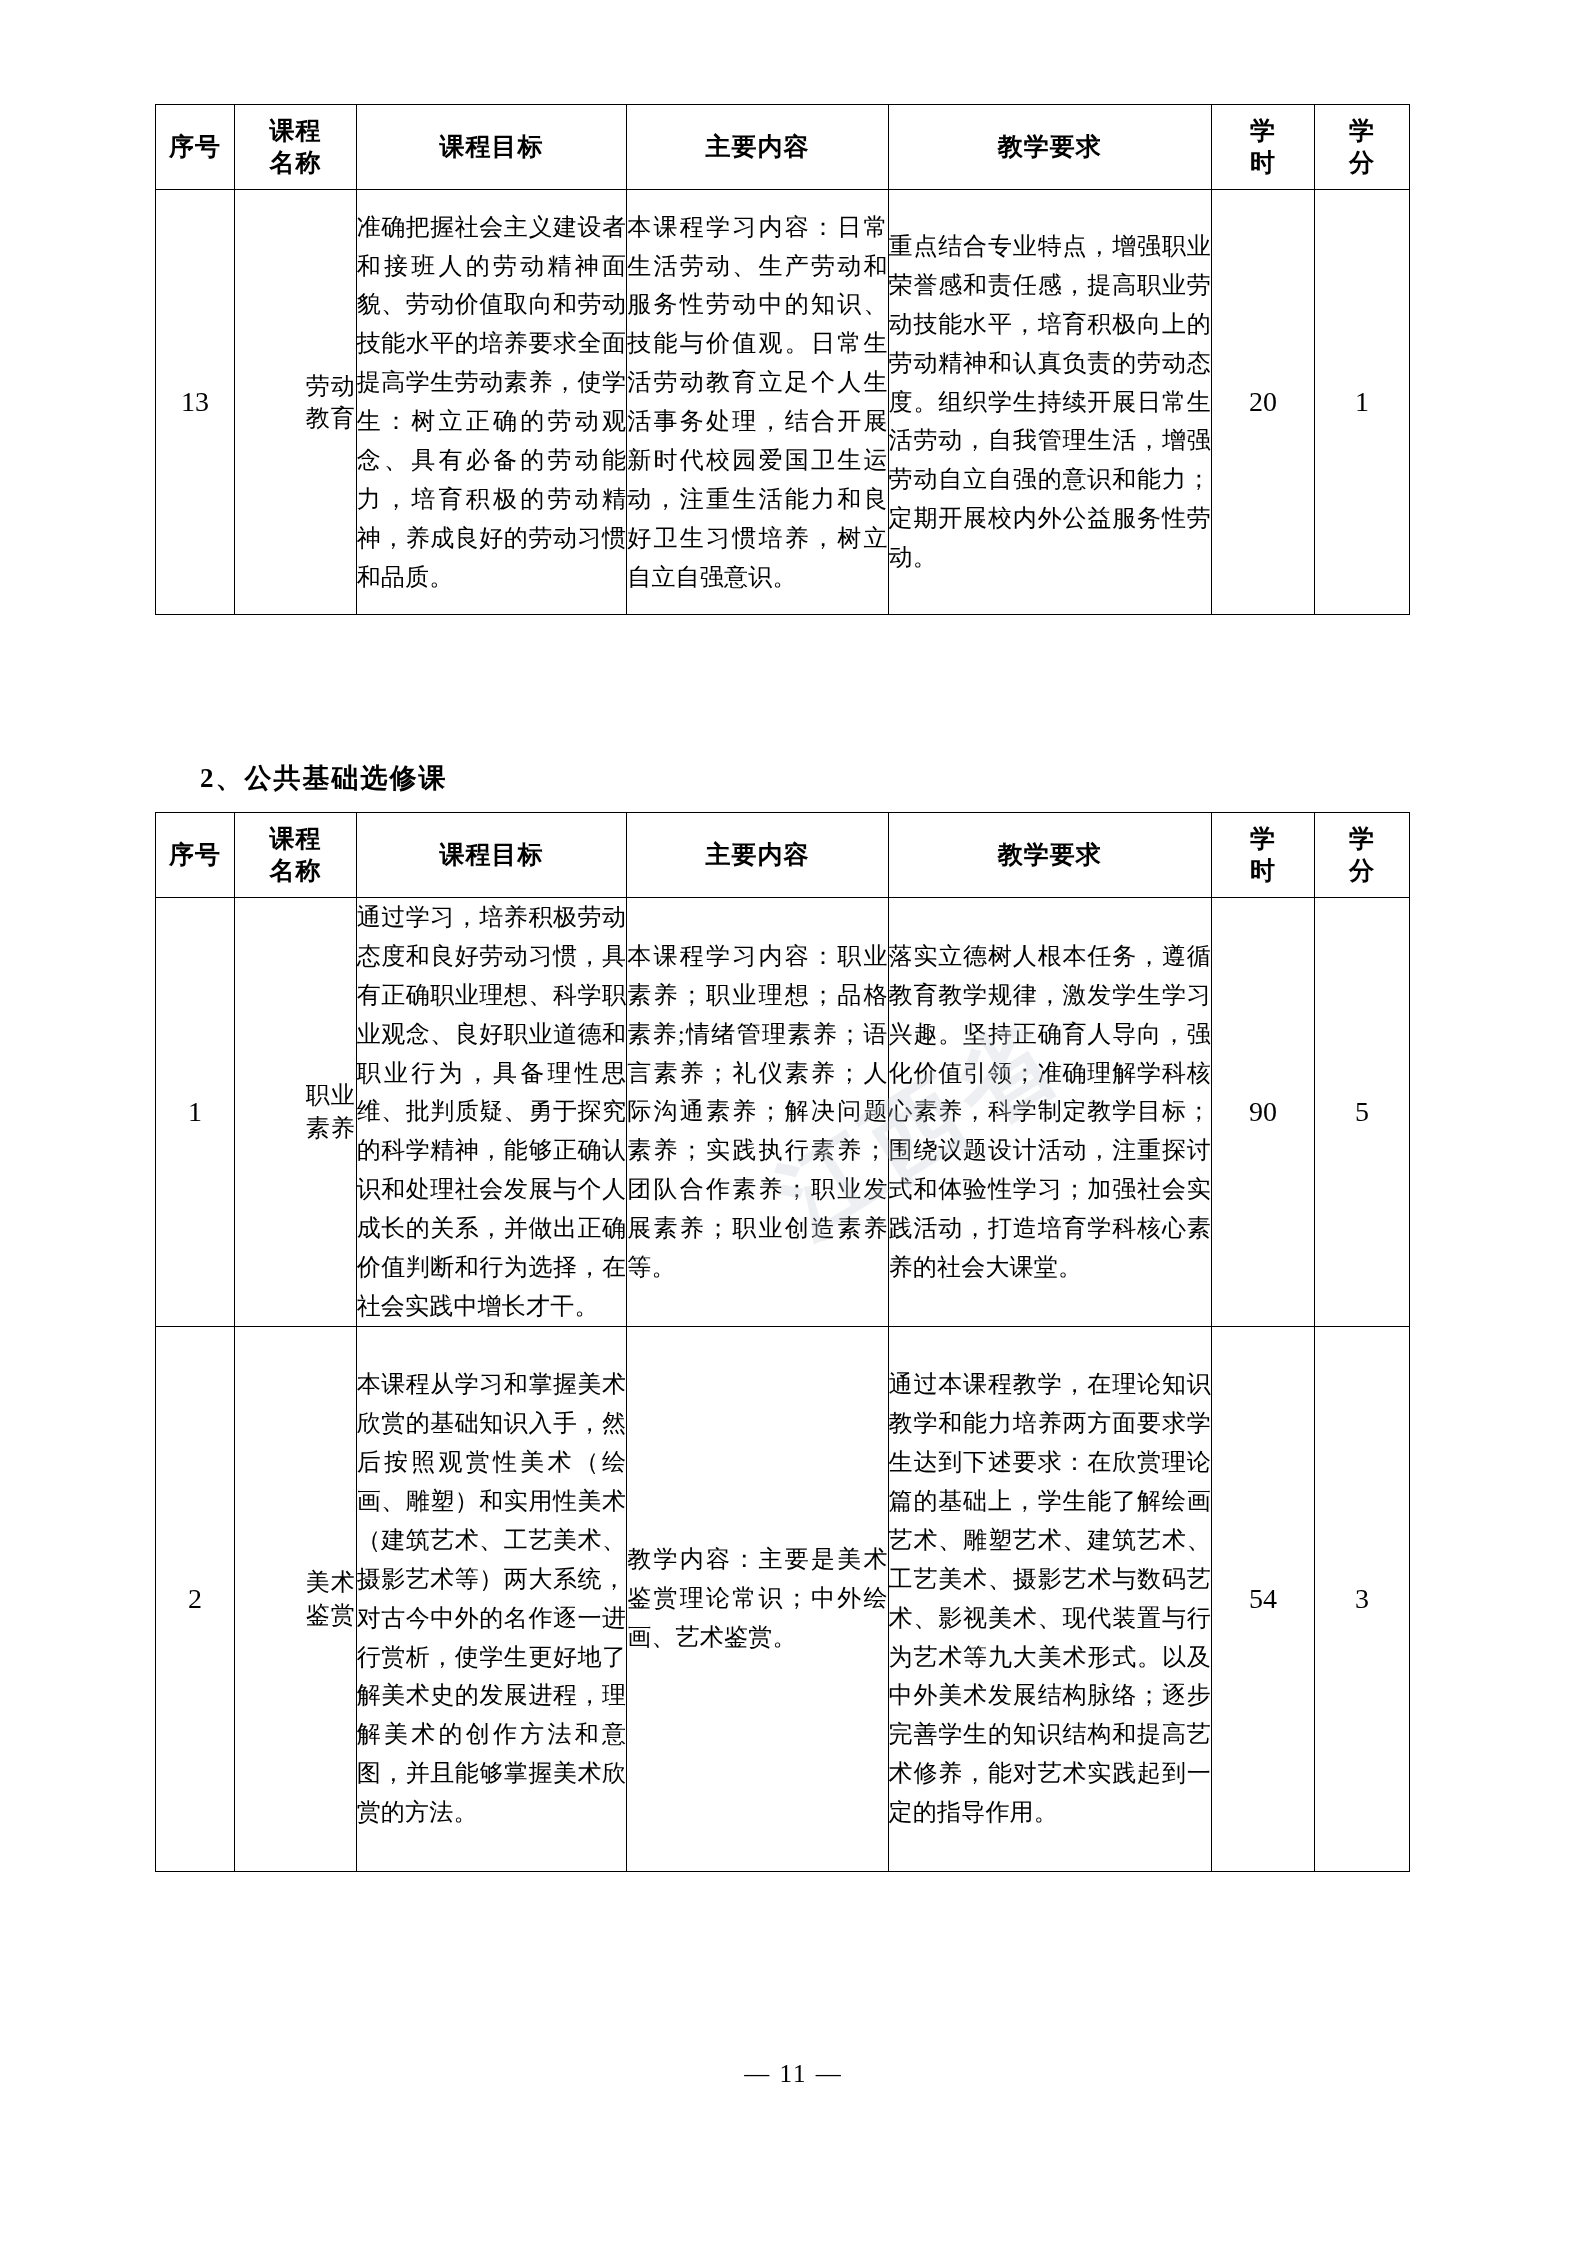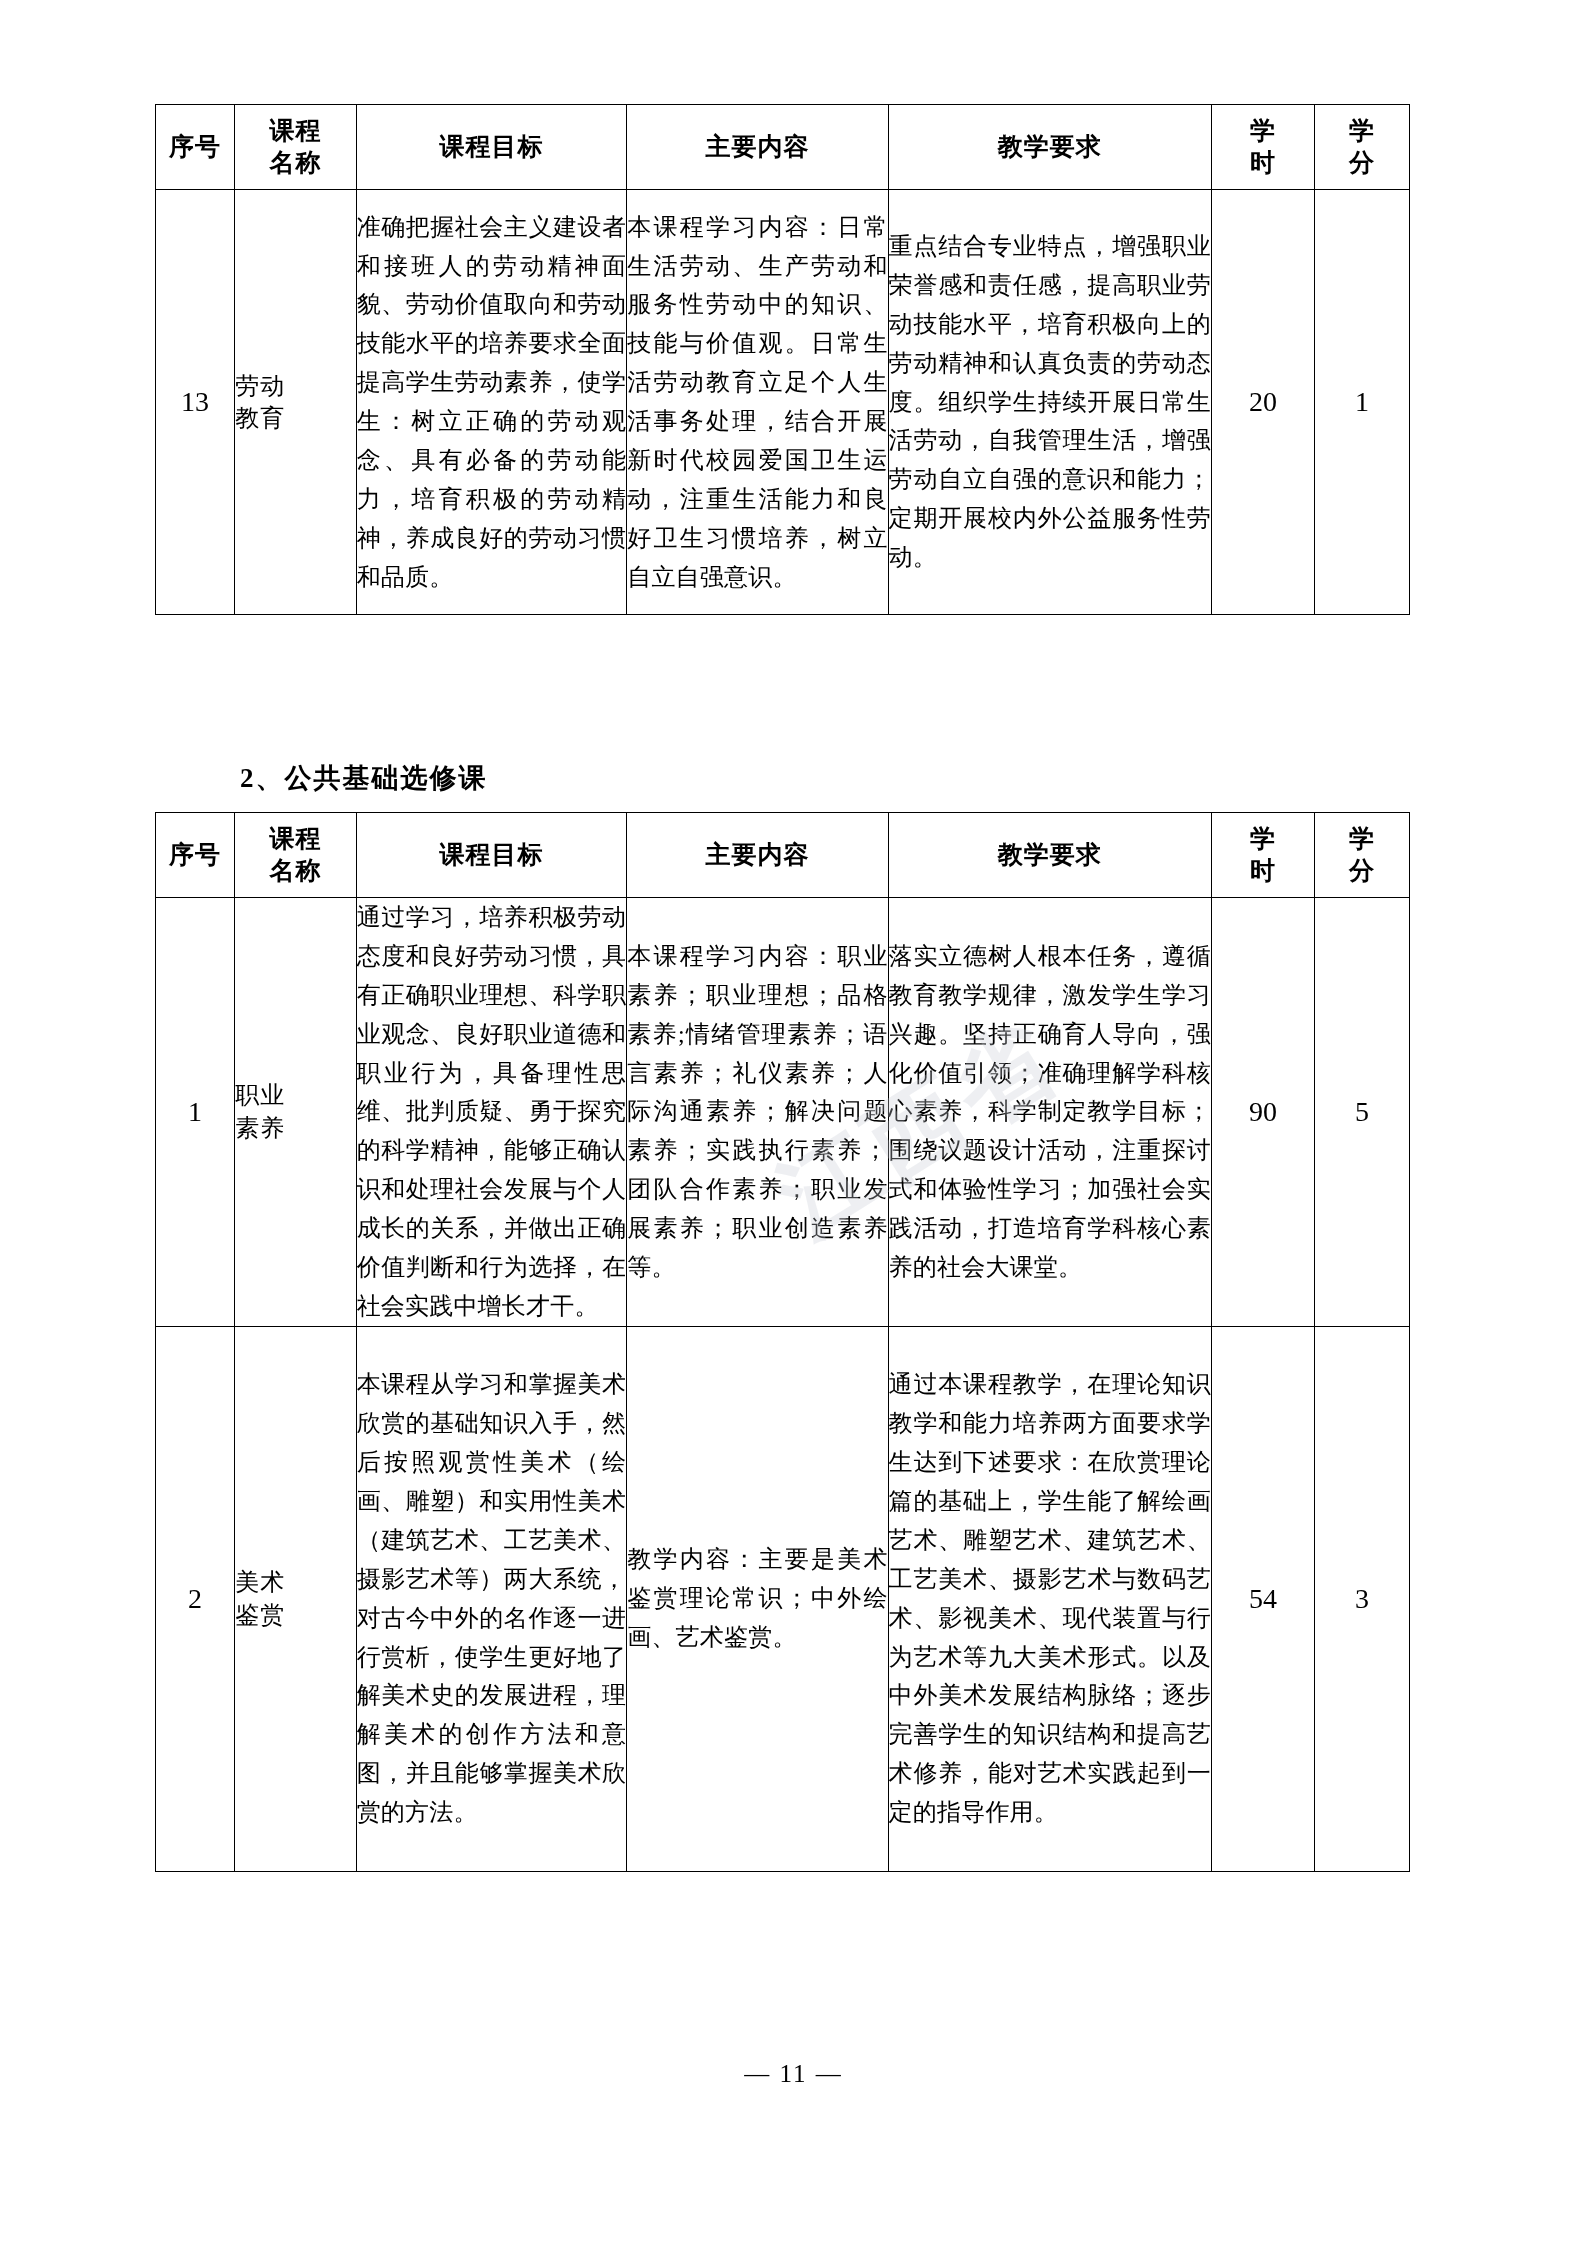--- a/index.html
+++ b/index.html
@@ -75,21 +75,21 @@
     word-break: break-all;
     padding-left: 4px;
     padding-right: 4px;
   }
   .cell-num {
     text-align: center;
     font-size: 28px;
     font-family: "Liberation Serif", serif;
   }
   .cell-name {
-    text-align: left;
+    text-align: right;
     font-size: 24px;
     line-height: 1.35;
     word-break: break-all;
     padding: 4px 6px;
     letter-spacing: 1px;
   }
   .cell-body {
     font-size: 24px;
     line-height: 1.62;
     text-align: justify;
@@ -110,21 +110,20 @@
 
   
   .section-heading {
     position: absolute;
     left: 200px;
     font-size: 27px;
     font-weight: bold;
     letter-spacing: 2px;
     font-family: "Liberation Serif", "DejaVu Serif", serif;
     z-index: 2;
-    margin-left: 40px;
   }
 
   
   .footer {
     position: absolute;
     left: 0;
     width: 1587px;
     text-align: center;
     font-size: 25px;
     letter-spacing: 2px;

